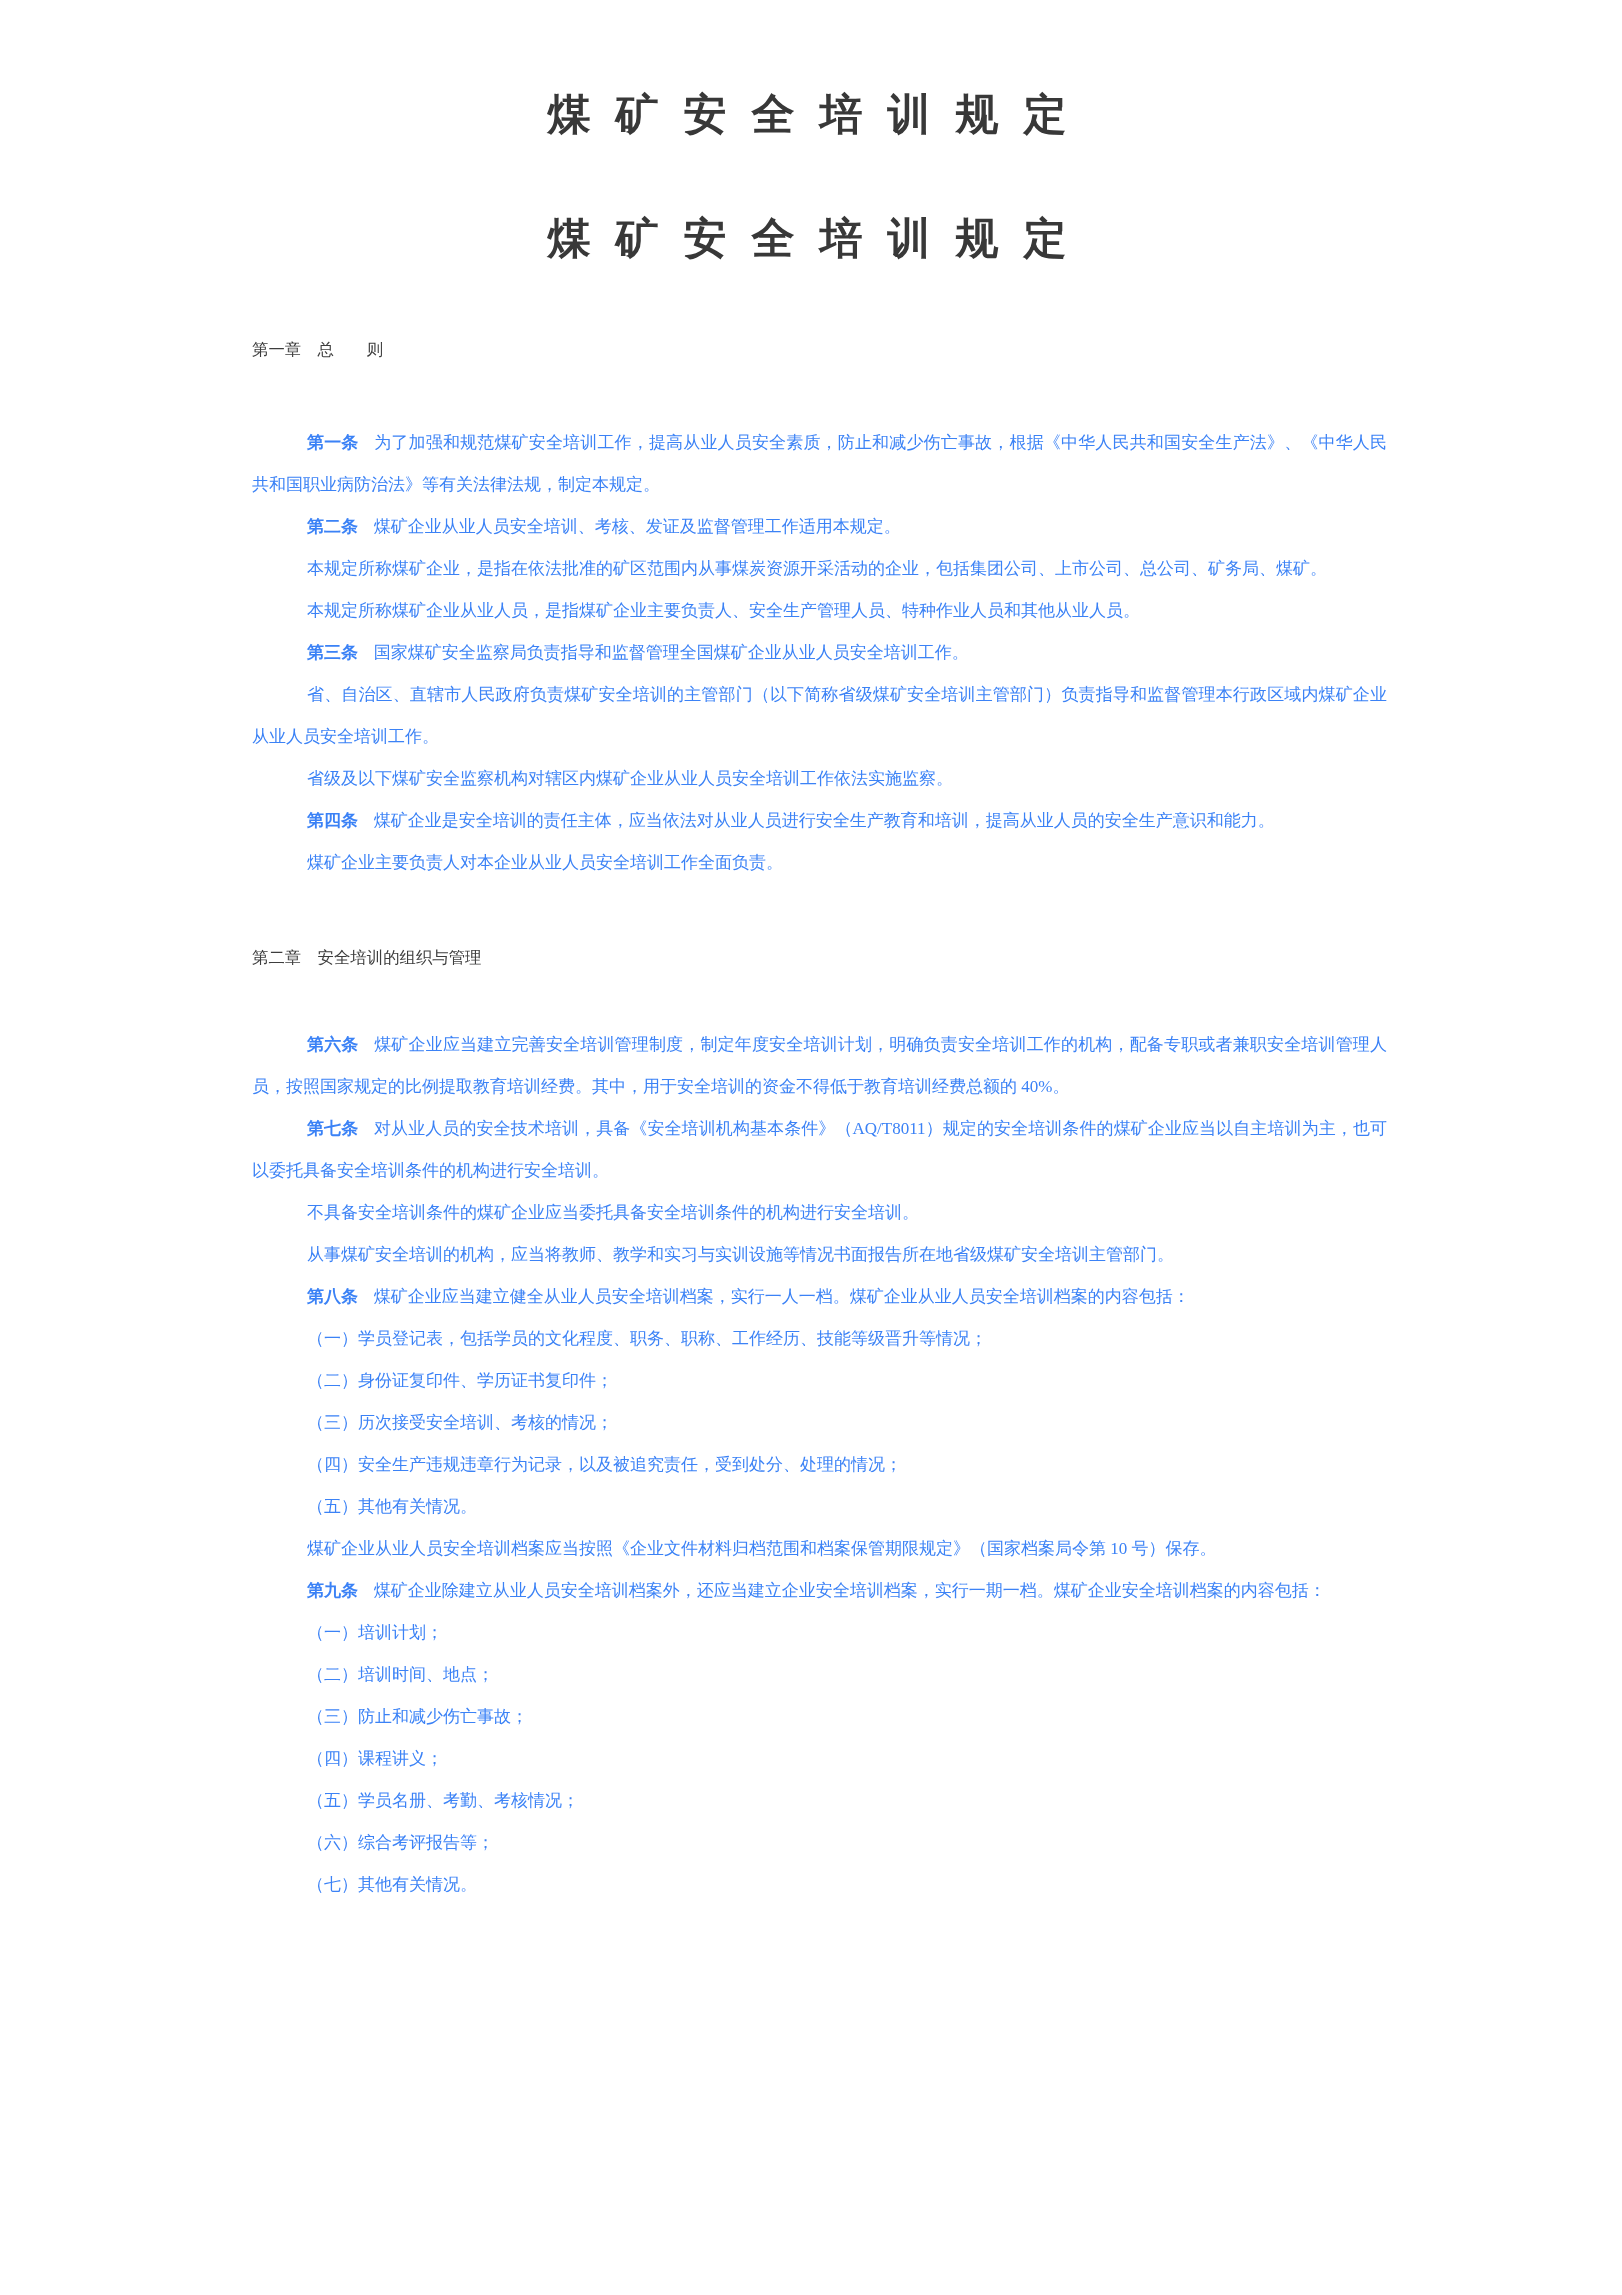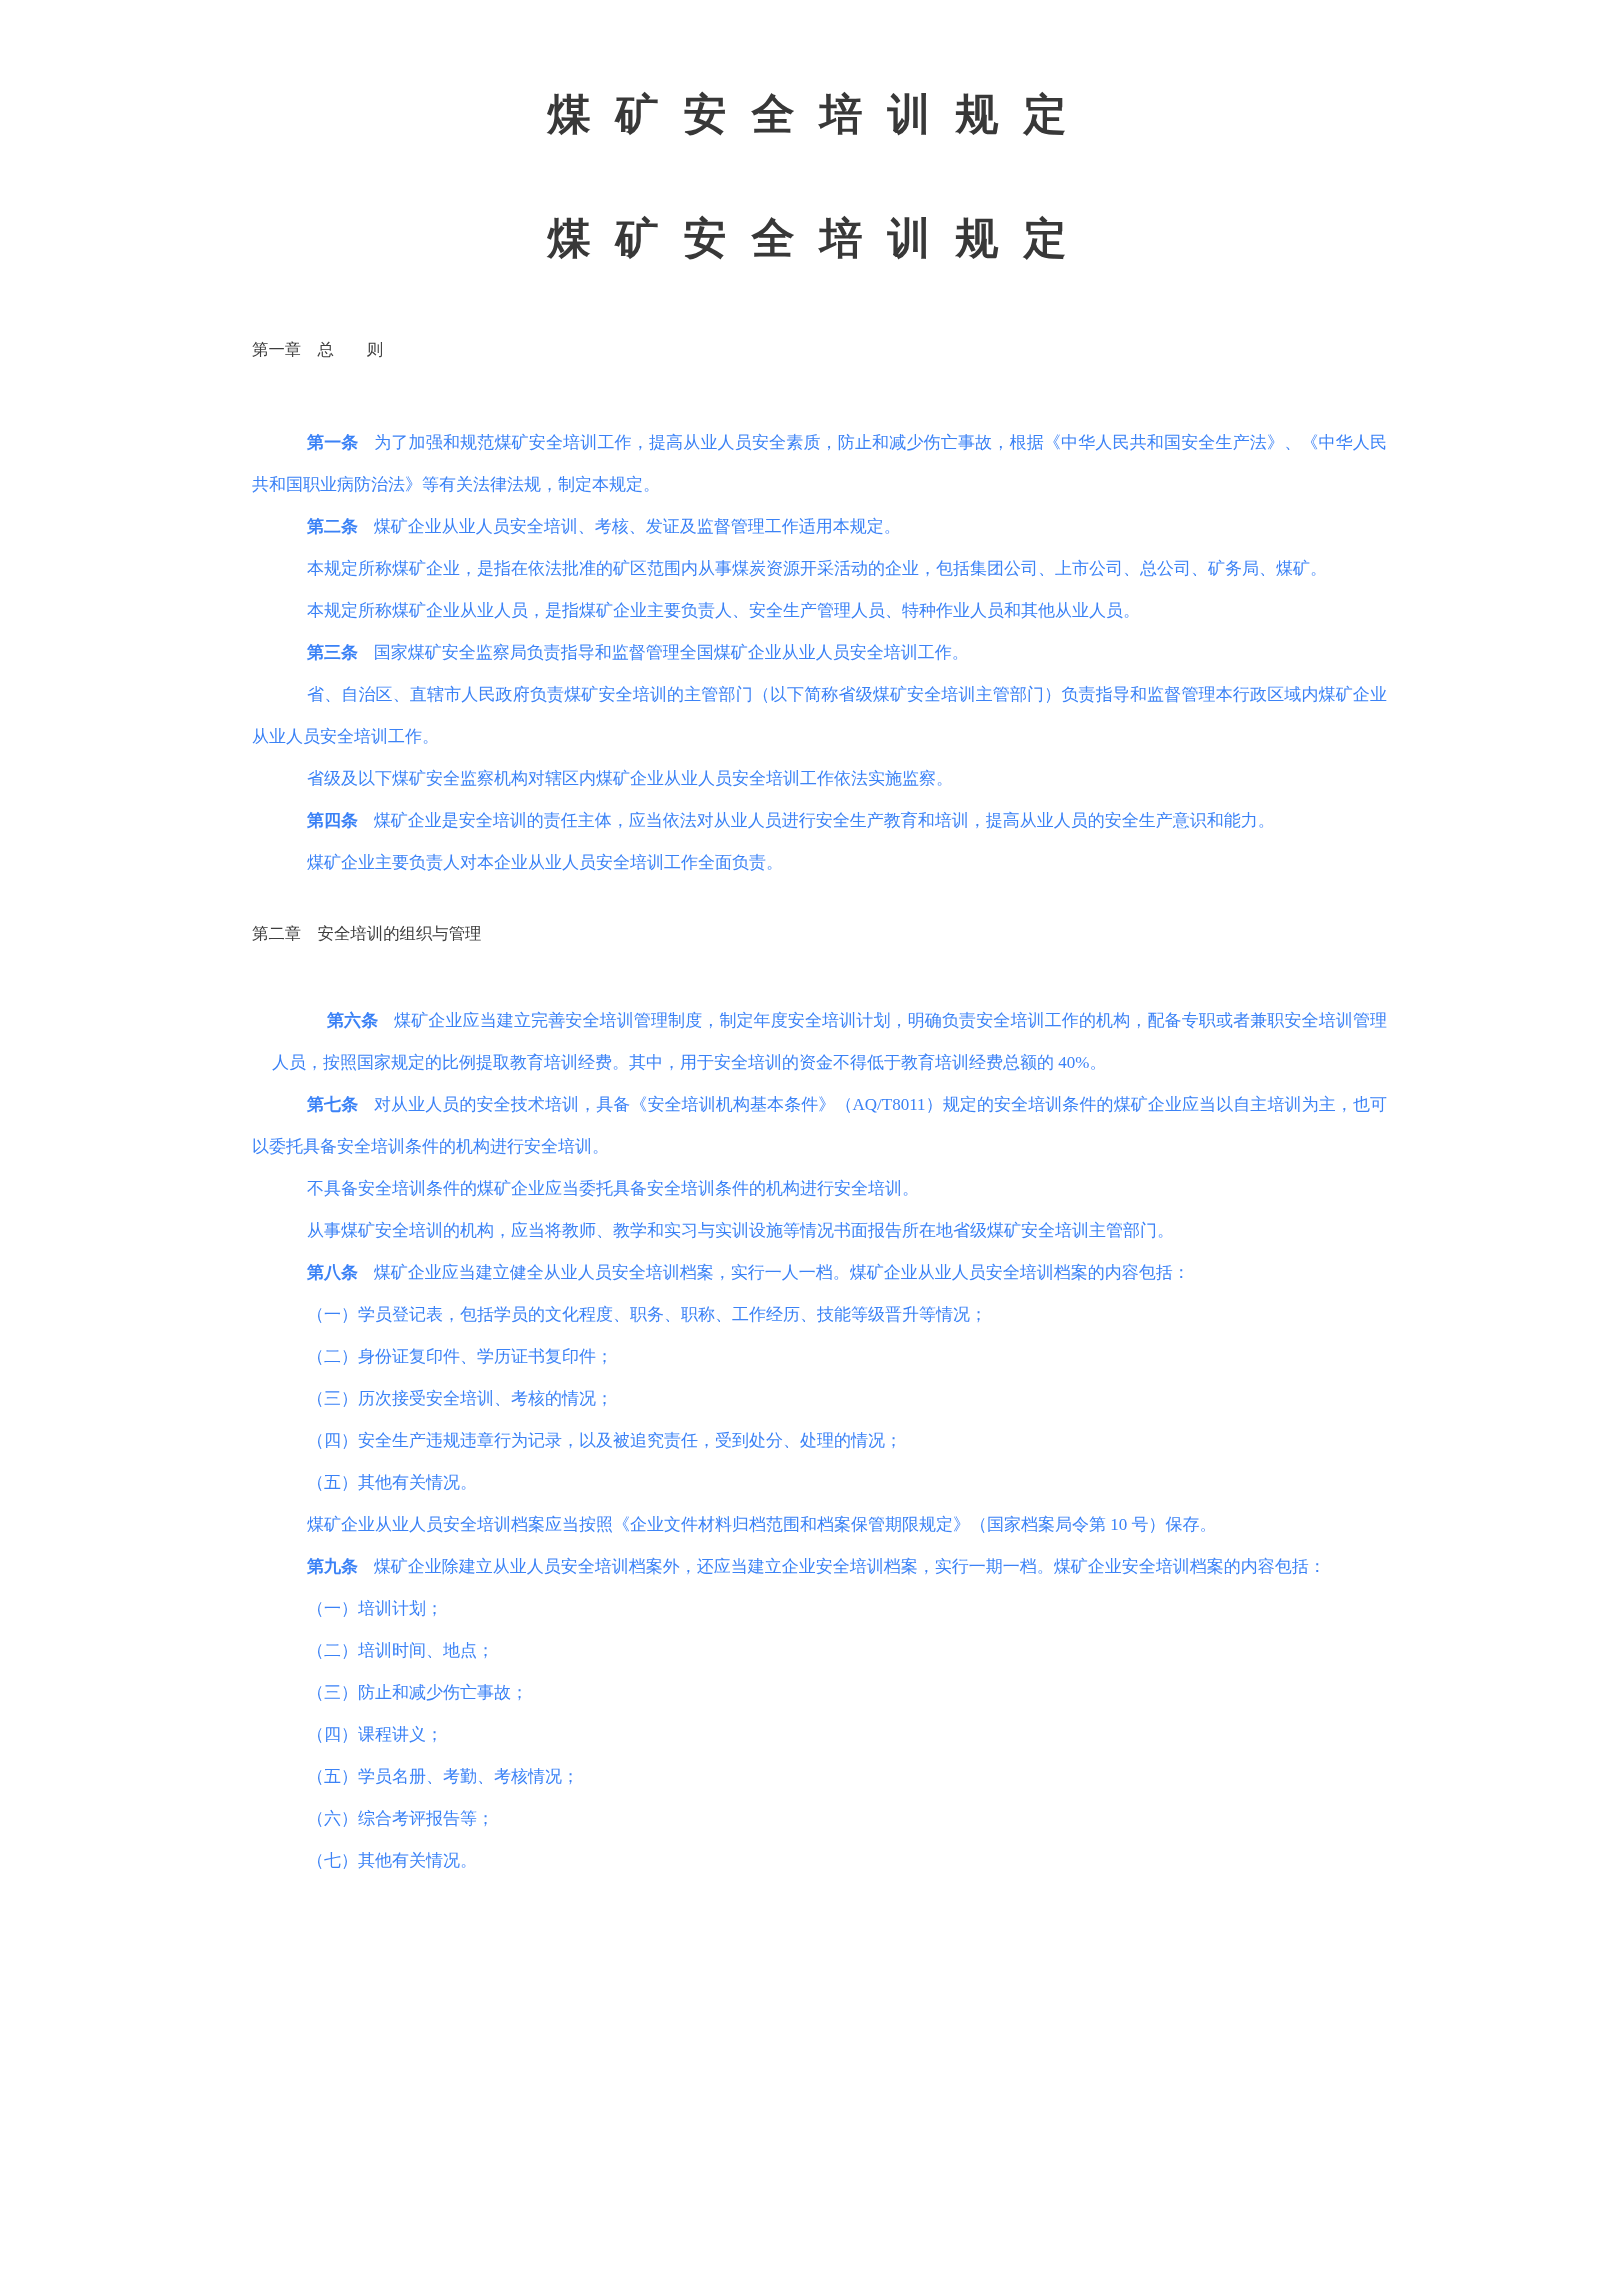--- a/index.html
+++ b/index.html
@@ -42,35 +42,34 @@
     text-align: left;
     font-size: 16.4px;
     line-height: 26px;
     font-weight: 400;
     color: #3d3d3d;
   }
   .heading-ch1 {
     margin-top: 69px;
   }
   .heading-ch2 {
-    margin-top: 37px;
+    margin-top: 61px;
   }
   .para {
     font-size: 17px;
     line-height: 42px;
     text-align: justify;
     text-indent: 55px;
     color: #3b82f6;
   }
   .para.first-body {
     margin-top: 59px;
   }
   .para.after-ch2 {
     margin-top: 53px;
-    margin-left: 20px;
   }
   .prefix {
     font-weight: bold;
     margin-right: 15.7px;
   }
   .prefix:empty {
     margin-right: 0;
   }
 </style>
 </head>

